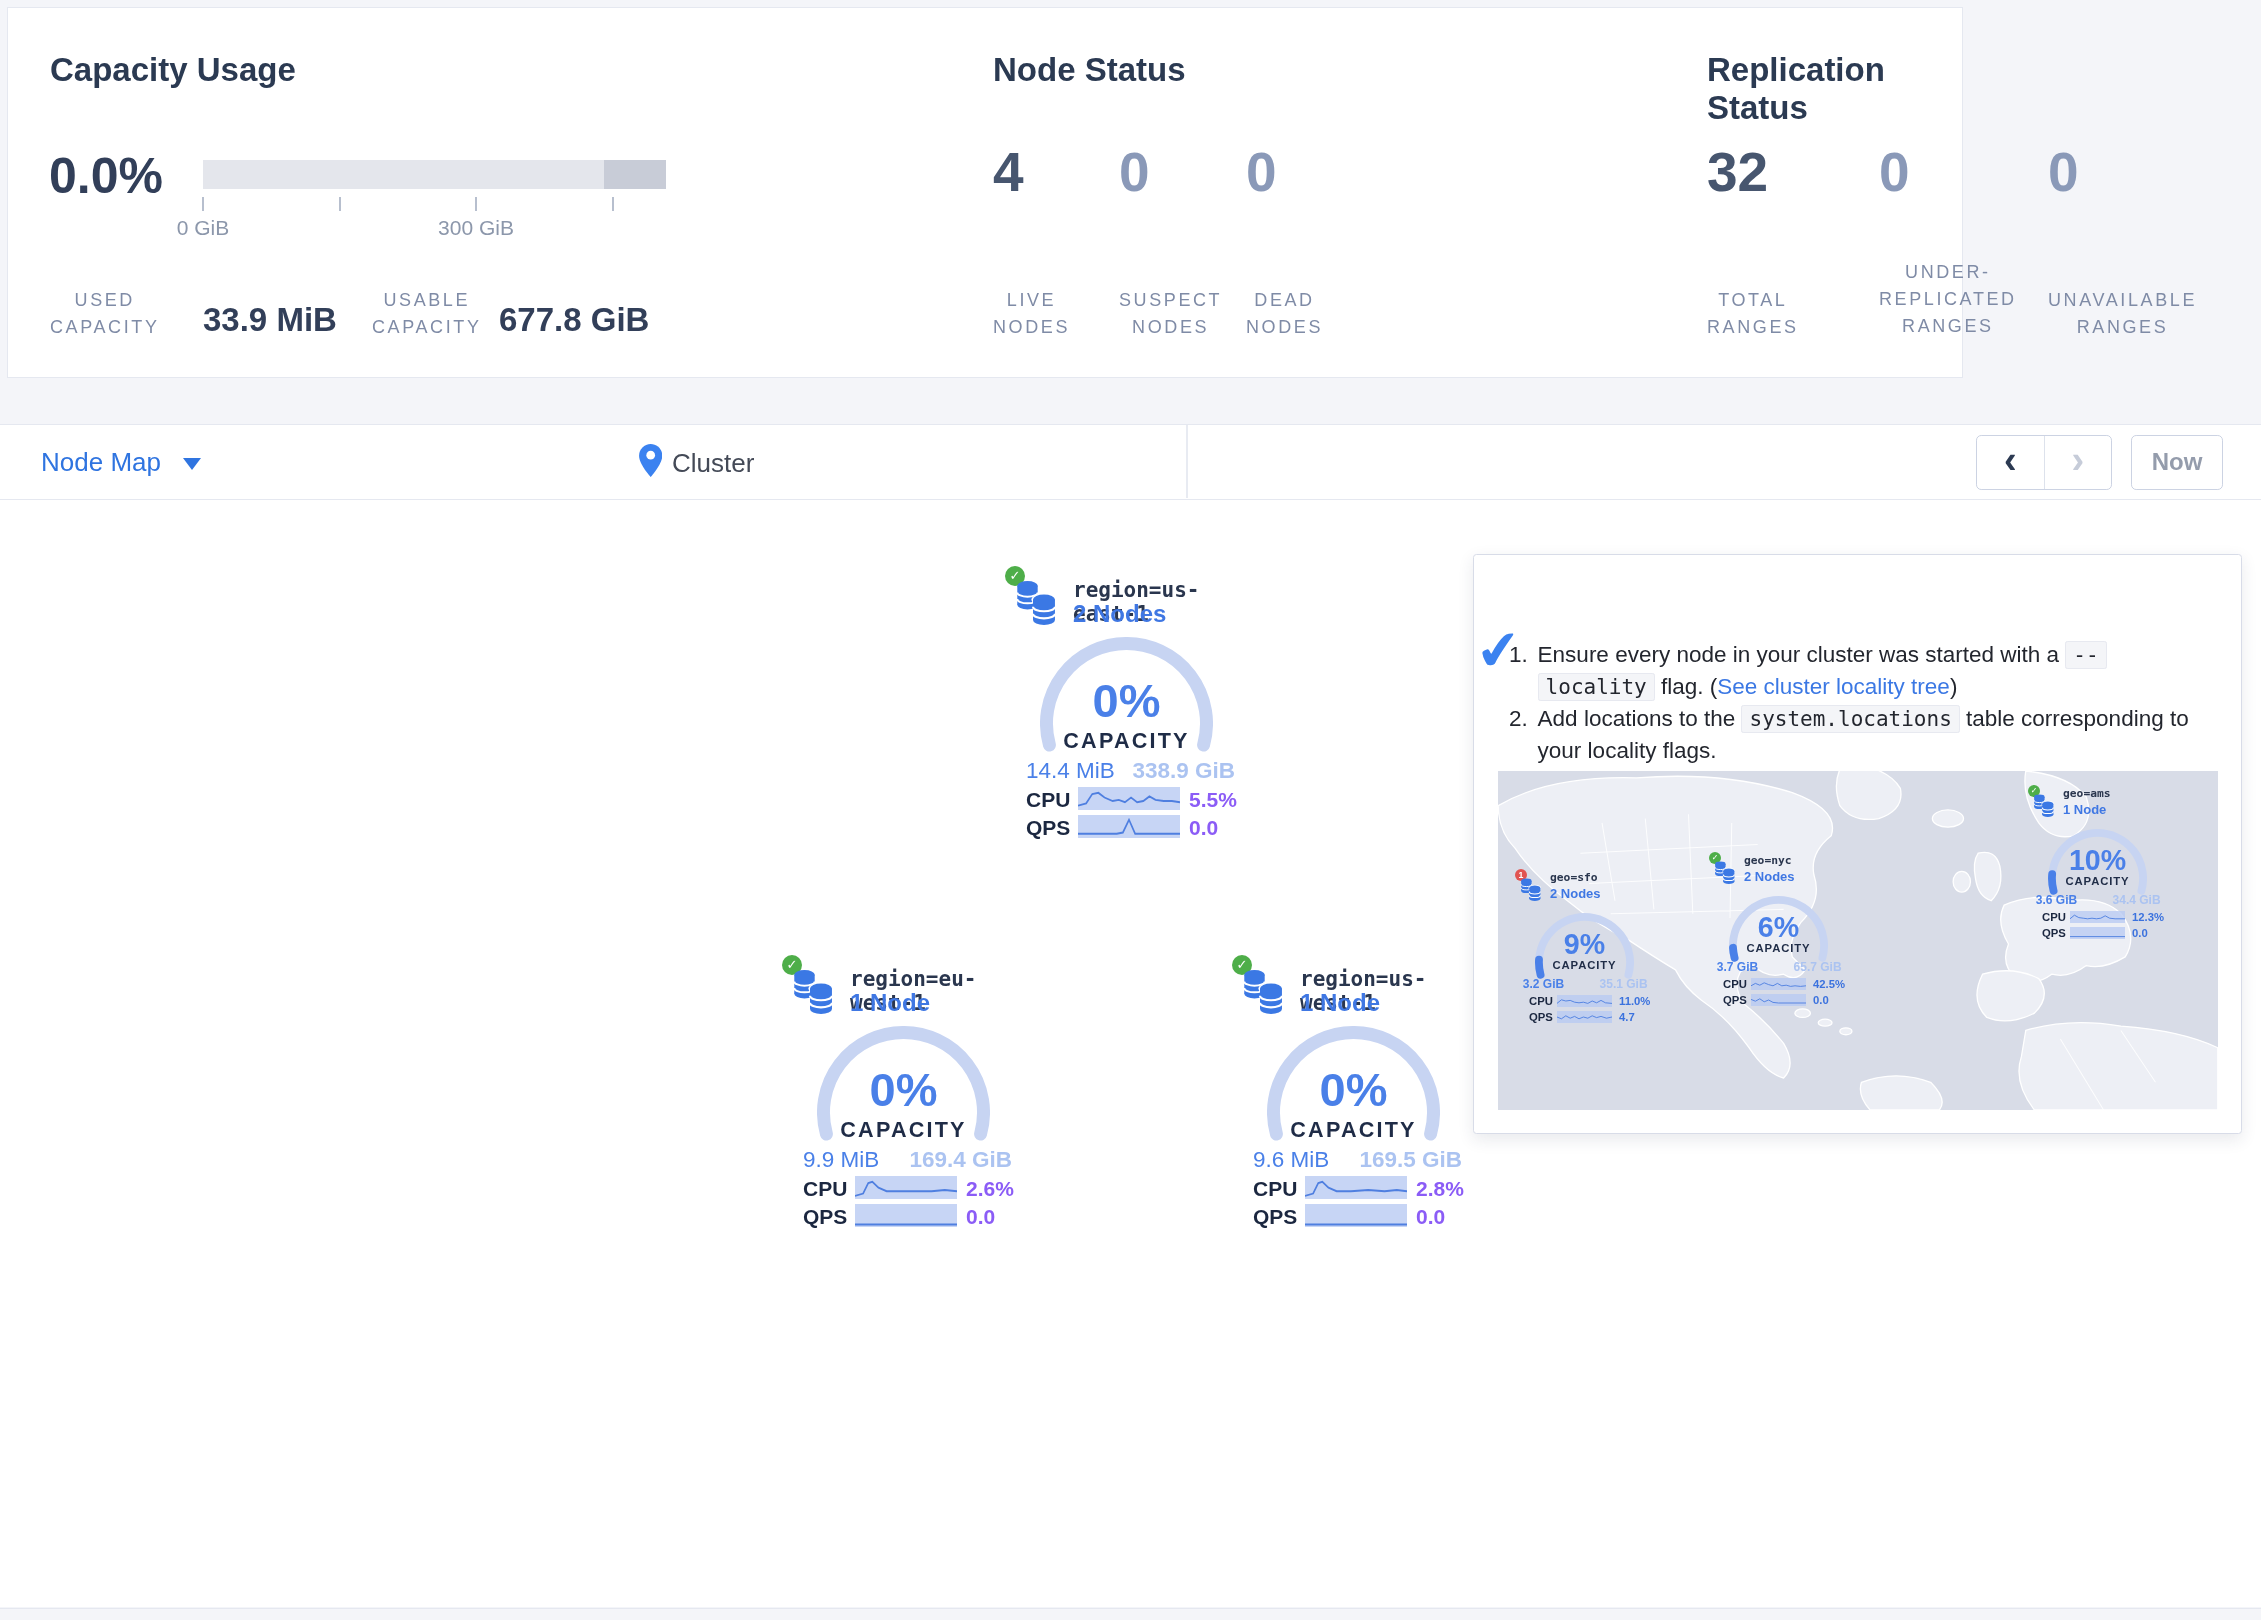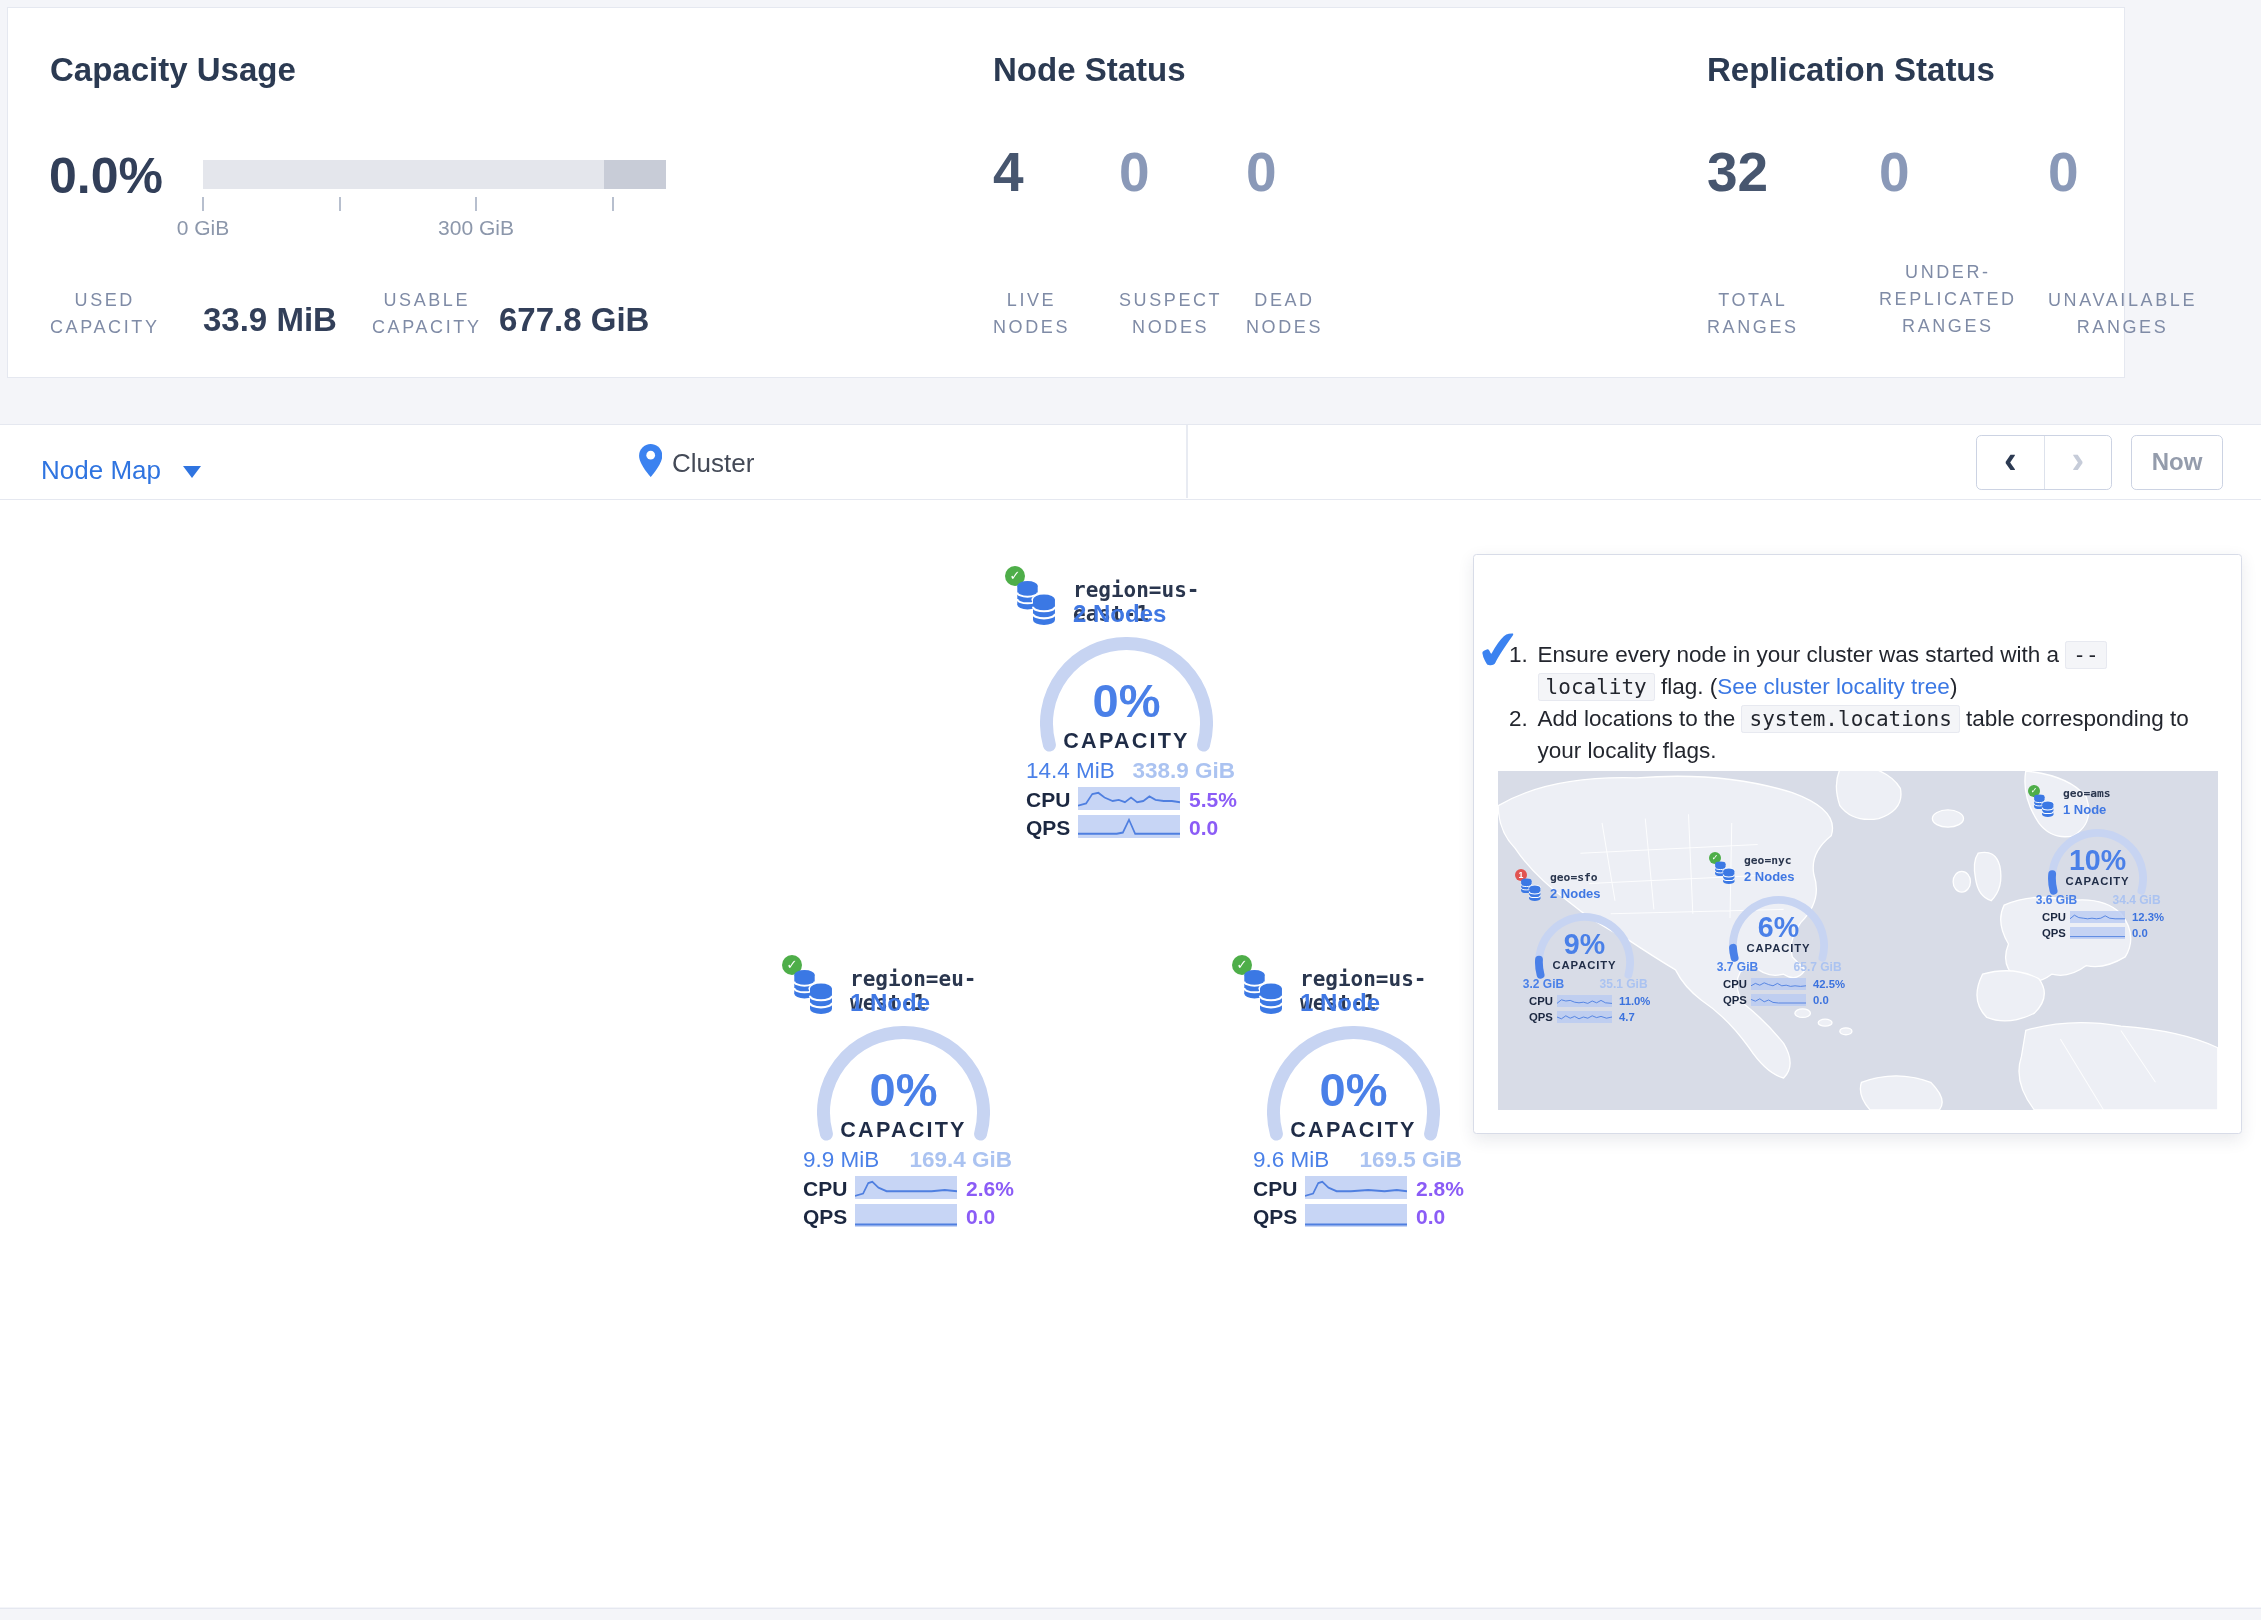--- a/index.html
+++ b/index.html
@@ -1,35 +1,35 @@
 <!DOCTYPE html>
 <html style="font-size:14px"><head>
 <meta charset="utf-8">
 <style>
   * { margin:0; padding:0; box-sizing:border-box; }
   html,body { width:2261px; height:1621px; }
   body { font-family:"Liberation Sans", sans-serif; background:#f4f5f9; position:relative; overflow:hidden; }
   .abs { position:absolute; }
 
   
-  .summary-card { left:7px; top:7px; width:2118px; height:371px; background:#fff; border:1.7px solid #e5e8f0; }
+  .summary-card { left:7px; top:7px; width:1956px; height:371px; background:#fff; border:1.7px solid #e5e8f0; }
   .panel-title { font-size:33px; font-weight:700; color:#2b3a52; }
   .big-stat { font-size:55px; font-weight:700; color:#47566f; }
   .big-stat.muted { color:#8a99b8; }
   .stat-label { font-size:18px; letter-spacing:2.6px; color:#7f8ba6; line-height:27px; white-space:pre-line;text-align:center; }
   .stat-value { font-size:33px; font-weight:700; color:#323f59; }
   .cap-pct { font-size:50px; font-weight:700; color:#323f59; }
   .cap-bar { background:#e4e6ec; }
   .cap-bar-seg { position:absolute; top:0; height:100%; background:#c8ccd7; }
   .tick { width:1.7px; height:14px; background:#b7bfce; }
   .tick-label { font-size:21px; color:#8c97ab; text-align:center; }
 
   
   .toolbar { left:0; top:424px; width:2261px; height:76px; background:#fff; border-top:1.7px solid #e5e8f0; border-bottom:1.7px solid #e5e8f0; }
-  .view-selector { left:41px; top:21.6px; font-size:26px; color:#2f74e0; font-weight:500; cursor:pointer;margin-top:8px; }
+  .view-selector { left:41px; top:21.6px; font-size:26px; color:#2f74e0; font-weight:500; cursor:pointer; }
   .caret-down { display:inline-block; margin-left:22.5px; width:0; height:0; border-left:9.5px solid transparent; border-right:9.5px solid transparent; border-top:12px solid #2f74e0; vertical-align:middle; }
   .breadcrumb-txt { font-size:26px; color:#444a57; font-weight:500; }
   .tb-divider { left:1186px; top:0; width:1.7px; height:73px; background:#e8ebf2; }
   .time-box { left:1219px; top:9.5px; width:732px; height:55px; border:1.7px solid #ccd3e3; border-radius:5.2px; background:#fff; cursor:pointer; }
   .time-badge { position:absolute; left:14px; top:7px; width:52px; height:38px; background:#e0e4f0; border-radius:3.5px; font-size:21.6px; font-weight:700; color:#333e55; text-align:center; line-height:38px; }
   .time-label { position:absolute; left:92px; top:0; font-size:24px; font-weight:600; color:#20283a; line-height:52px; }
   .chev { position:absolute; right:33px; top:17.3px; width:14px; height:14px; border-right:2.6px solid #454f63; border-bottom:2.6px solid #454f63; transform:rotate(45deg); }
   .arrow-group { left:1976px; top:9.5px; width:136px; height:55px; border:1.7px solid #ccd3e3; border-radius:5.2px; display:flex; background:#fff; }
   .arrow-cell { flex:1; text-align:center; font-size:38px; font-weight:700; line-height:48px; cursor:pointer; }
   .arrow-prev { color:#2c3a52; border-right:1.7px solid #dde2ec; }

